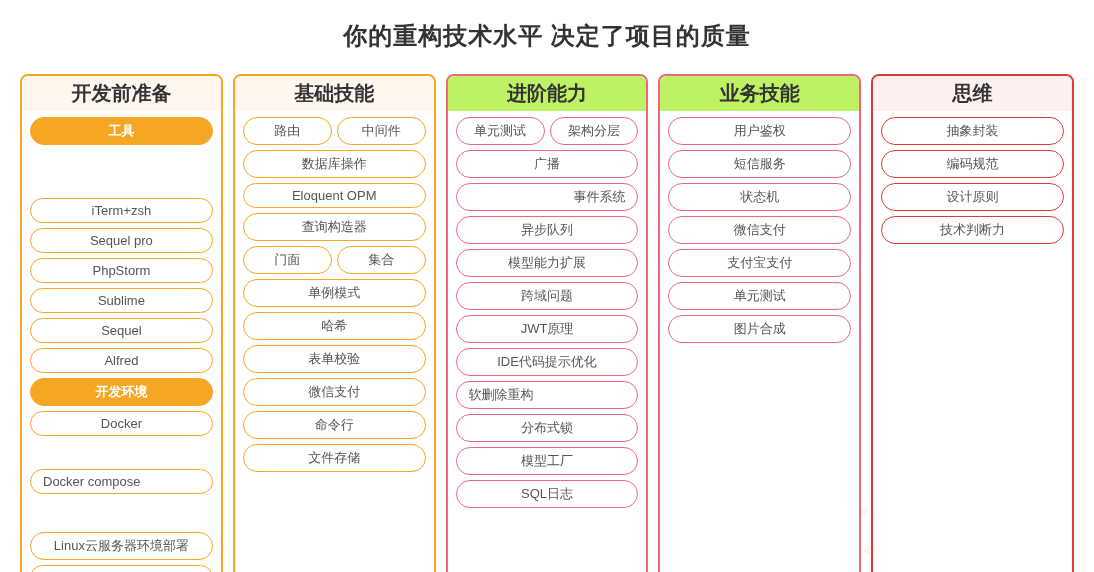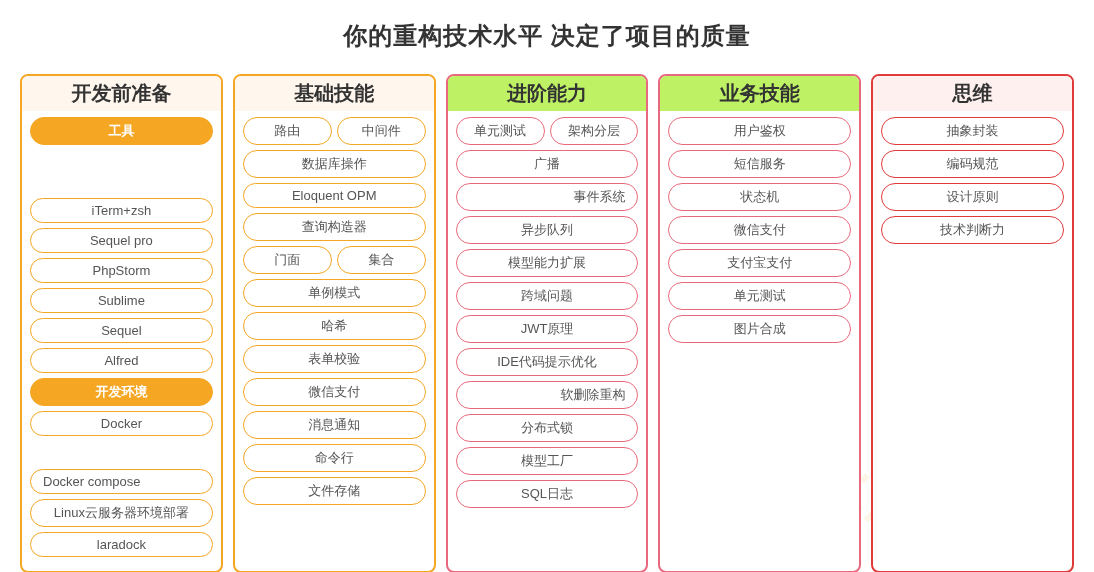--- a/index.html
+++ b/index.html
@@ -162,21 +162,21 @@
           <div class="item-row">
             <div class="item-tag item-tag-filled-orange" style="width: 100%; text-align: center;">开发环境</div>
           </div>
           <div class="item-row">
             <div class="item-tag item-tag-orange" style="width: 100%; text-align: center;">Docker</div>
           </div>
           <div class="item-row">
             <div class="item-tag item-tag-orange" style="width: 100%; text-align: left; margin-top: 28px;">Docker compose</div>
           </div>
           <div class="item-row">
-            <div class="item-tag item-tag-orange" style="width: 100%; text-align: center;">Linux云服务器环境部署</div>
+            <div class="item-tag item-tag-orange" style="width: 100%; text-align: center; margin-top: 33px;">Linux云服务器环境部署</div>
           </div>
           <div class="item-row">
             <div class="item-tag item-tag-orange" style="width: 100%; text-align: center;">laradock</div>
           </div>
         </div>
       </div>
       <div class="column col-orange">
         <div class="column-header">基础技能</div>
         <div class="col-items">
           <div class="item-row">
@@ -202,23 +202,20 @@
           <div class="item-row">
             <div class="item-tag item-tag-orange" style="width: 100%; text-align: center;">哈希</div>
           </div>
           <div class="item-row">
             <div class="item-tag item-tag-orange" style="width: 100%; text-align: center;">表单校验</div>
           </div>
           <div class="item-row">
             <div class="item-tag item-tag-orange" style="width: 100%; text-align: center;">微信支付</div>
           </div>
           <div class="item-row">
-            <div class="item-tag item-tag-orange" style="width: 100%; text-align: center;">消息通知</div>
-          </div>
-          <div class="item-row">
             <div class="item-tag item-tag-orange" style="width: 100%; text-align: center;">命令行</div>
           </div>
           <div class="item-row">
             <div class="item-tag item-tag-orange" style="width: 100%; text-align: center;">文件存储</div>
           </div>
         </div>
       </div>
       <div class="column col-pink">
         <div class="column-header">进阶能力</div>
         <div class="col-items">
@@ -241,21 +238,21 @@
           <div class="item-row">
             <div class="item-tag item-tag-pink" style="width: 100%; text-align: center;">跨域问题</div>
           </div>
           <div class="item-row">
             <div class="item-tag item-tag-pink" style="width: 100%; text-align: center;">JWT原理</div>
           </div>
           <div class="item-row">
             <div class="item-tag item-tag-pink" style="width: 100%; text-align: center;">IDE代码提示优化</div>
           </div>
           <div class="item-row">
-            <div class="item-tag item-tag-pink" style="width: 100%; text-align: right;">软删除重构</div>
+            <div class="item-tag item-tag-pink" style="width: 100%; text-align: left;">软删除重构</div>
           </div>
           <div class="item-row">
             <div class="item-tag item-tag-pink" style="width: 100%; text-align: center;">分布式锁</div>
           </div>
           <div class="item-row">
             <div class="item-tag item-tag-pink" style="width: 100%; text-align: center;">模型工厂</div>
           </div>
           <div class="item-row">
             <div class="item-tag item-tag-pink" style="width: 100%; text-align: center;">SQL日志</div>
           </div>

